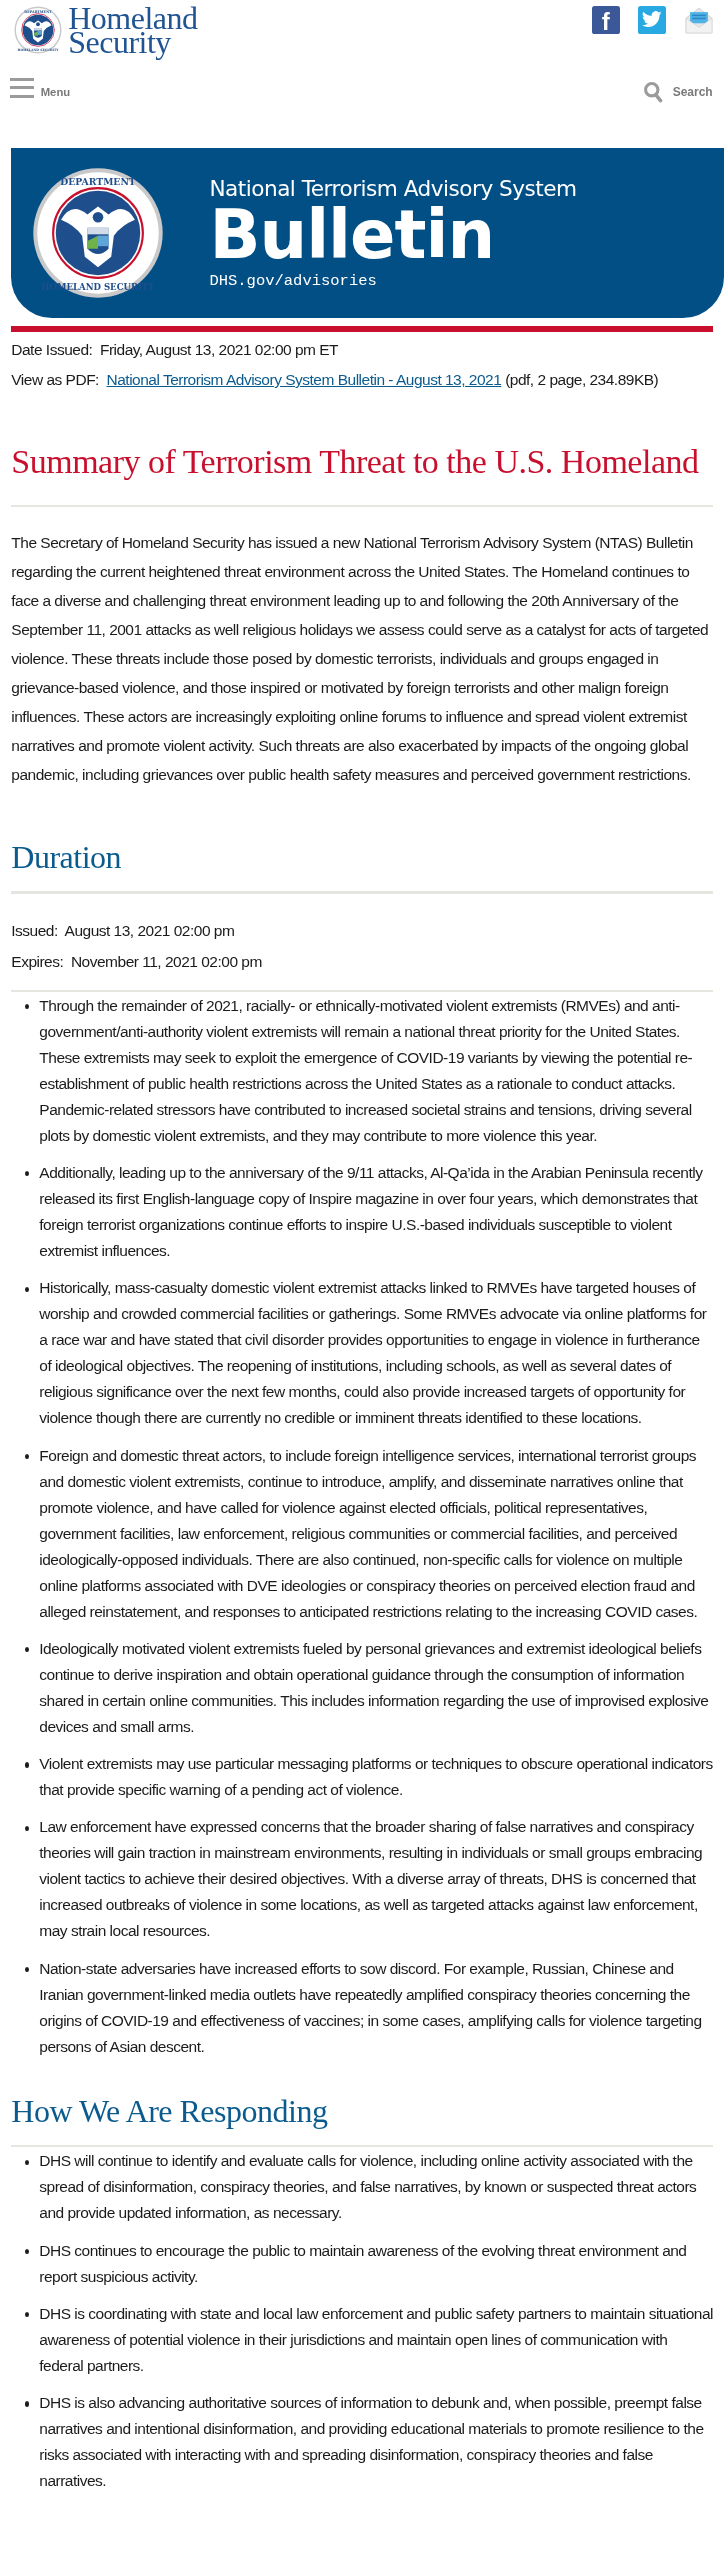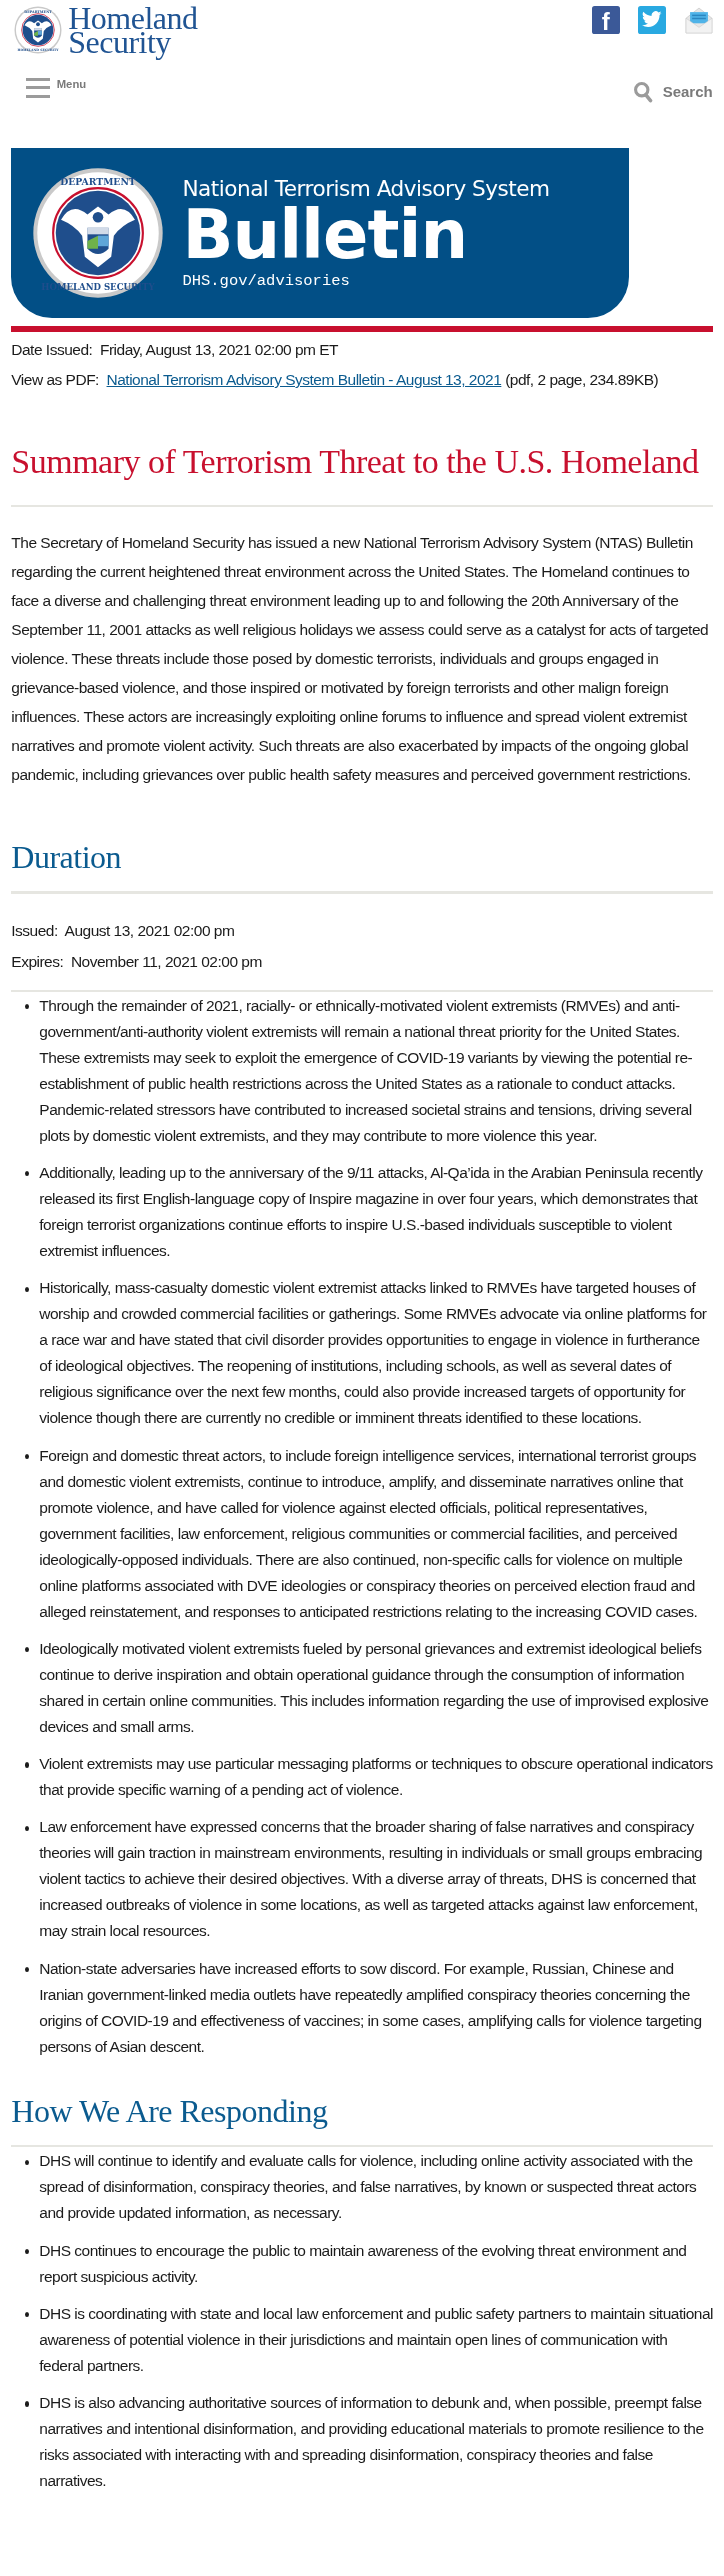--- a/index.html
+++ b/index.html
@@ -9,29 +9,29 @@
   
   .site-header { position: relative; height: 131px; }
   .logo { position: absolute; left: 14px; top: 6.2px; display: flex; align-items: center; }
   .seal-small { width: 48px; height: 48px; }
   .logo-text { margin-left: 6.2px; color: #205493; font-family: "Liberation Serif", "DejaVu Serif", serif; font-size: 32px; line-height: 24px; letter-spacing: -0.5px; }
   .social { position: absolute; top: 5.7px; right: 11.3px; display: flex; gap: 18.5px; }
   .social .ico { width: 28px; height: 28px; border-radius: 2.6px; display: flex; align-items: center; justify-content: center; }
   .ico-fb { background: #3b5998; color: #fff; font-family: "Liberation Sans", sans-serif; font-weight: bold; font-size: 24px; padding-top: 5.2px; }
   .ico-tw { background: #29a9e1; }
   .ico-mail { background: transparent; }
-  .menu-btn { position: absolute; left: 26px; top: 78px; display: flex; align-items: flex-start; cursor: pointer; }
+  .menu-btn { position: absolute; left: 10px; top: 78px; display: flex; align-items: flex-end; cursor: pointer; }
   .hamburger { width: 24px; height: 19.6px; display: flex; flex-direction: column; justify-content: space-between; }
   .hamburger span { display: block; height: 3.1px; background: #9b9b9b; }
   .menu-label { margin-left: 6.7px; color: #7a7a7a; font-size: 11.3px; font-weight: bold; }
   .search-btn { position: absolute; right: 11.3px; top: 81px; display: flex; align-items: center; cursor: pointer; }
-  .search-label { margin-left: 9.3px; color: #7a7a7a; font-size: 15px; font-weight: bold; }
+  .search-label { margin-left: 9.3px; color: #7a7a7a; font-size: 12px; font-weight: bold; }
 
   
-  .banner { position: absolute; left: 11.3px; top: 148px; width: 618px; height: 170px; background: #024f86; border-radius: 0 0 41px 41px; display: flex; align-items: center; }
+  .banner { position: absolute; left: 11.3px; top: 148px; width: 713px; height: 170px; background: #024f86; border-radius: 0 0 41px 41px; display: flex; align-items: center; gap: 27px; }
   .banner-seal { width: 132px; height: 132px; margin-left: 20.6px; }
   .banner-text { margin-left: 18.5px; color: #ffffff; }
   .banner-sub { font-family: "DejaVu Sans", sans-serif; font-size: 21.6px; letter-spacing: -0.5px; }
   .banner-title { font-family: "DejaVu Sans", sans-serif; font-weight: bold; font-size: 67px; line-height: 62px; letter-spacing: -1px; margin-top: 3.1px; }
   .banner-url { font-family: Liberation Mono, monospace; font-size: 15.5px; margin-top: 5.2px; }
   .red-rule { position: absolute; left: 11.3px; top: 326px; width: 702px; height: 6.2px; background: #c8102e; }
 
   
   main { position: absolute; left: 11.3px; top: 335px; width: 702px; }
   .meta { font-size: 15.5px; line-height: 30px; letter-spacing: -0.5px; }

